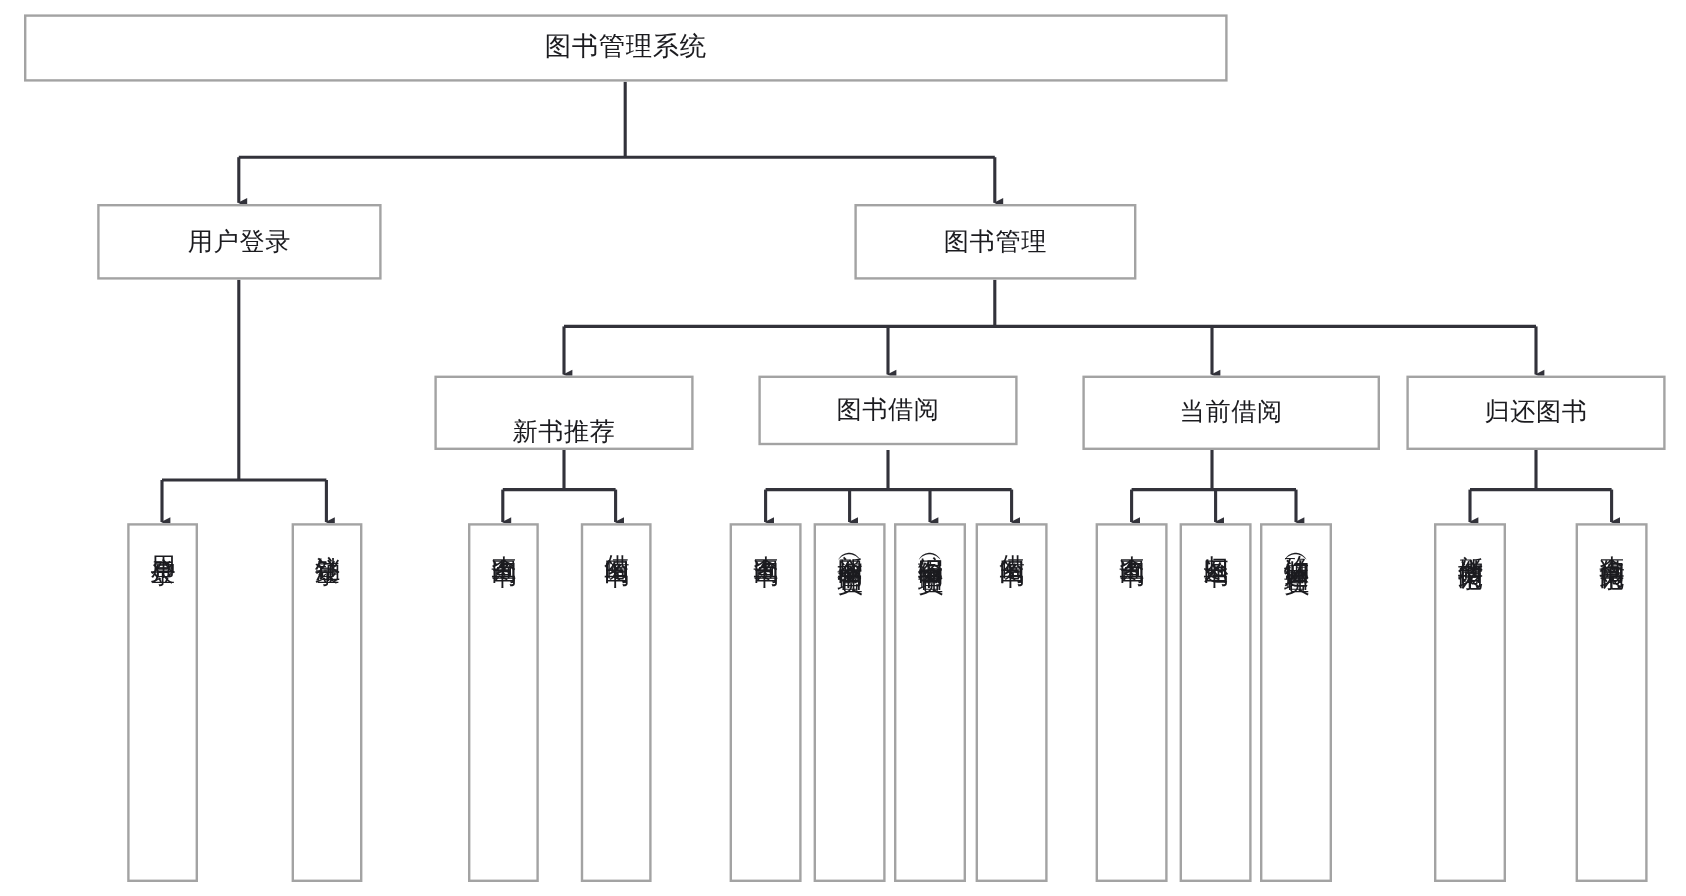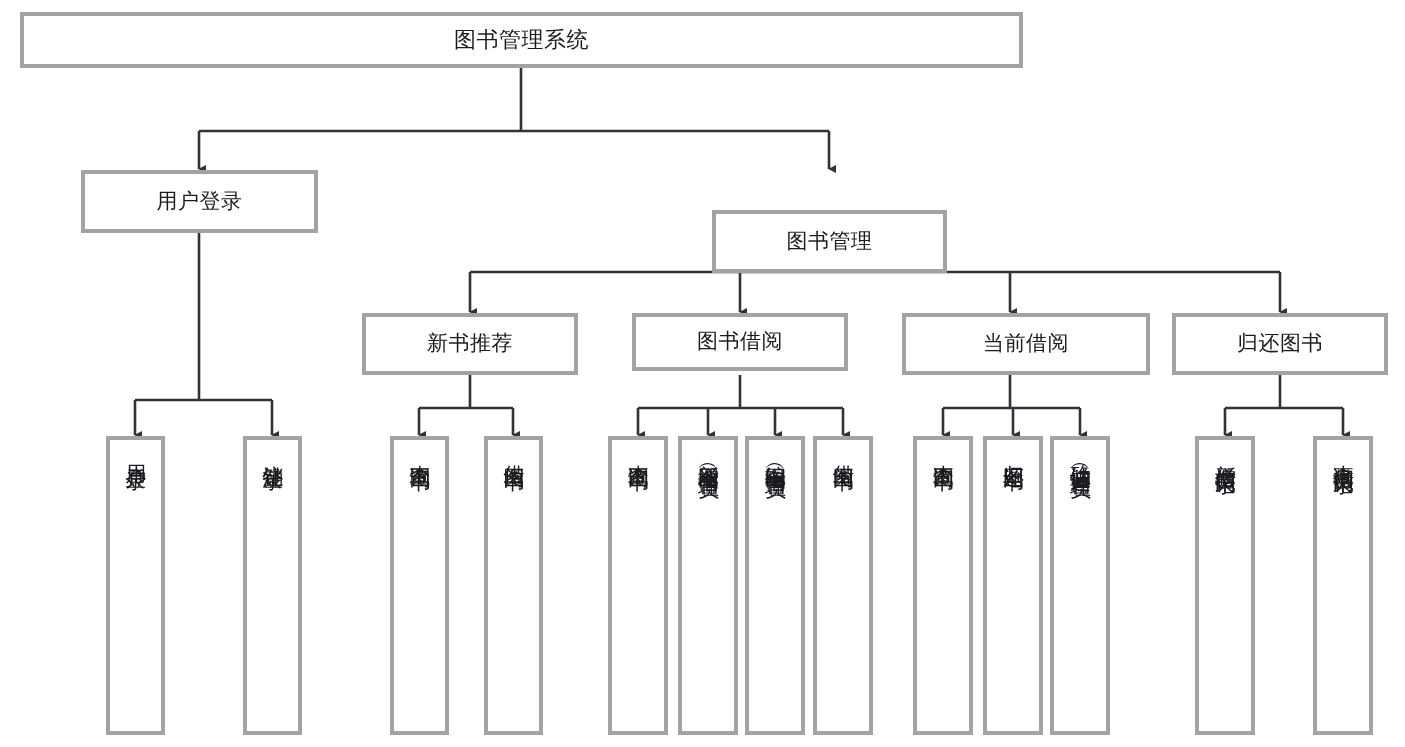--- a/index.html
+++ b/index.html
@@ -20,21 +20,21 @@
   #edges {
     position: absolute;
     left: 0;
     top: 0;
     width: 1405px;
     height: 747px;
   }
   .node {
     position: absolute;
     box-sizing: border-box;
-    border: 4px solid #a3a3a3;
+    border: 2px solid #a3a3a3;
     background: #ffffff;
     color: #1b1b1f;
     display: flex;
     align-items: center;
     justify-content: center;
     text-align: center;
     line-height: 1.12;
   }
   .node .label {
     display: block;
@@ -116,26 +116,26 @@
   </svg>
 
   <div class="node root horiz" id="node-root" style="left: 20px; top: 12px; width: 1003px; height: 56px;">
     <span class="label">图书管理系统</span>
   </div>
 
   <div id="nodes-level2">
       <div class="node horiz" style="left: 81px; top: 170px; width: 237px; height: 63px;">
         <span class="label">用户登录</span>
       </div>
-      <div class="node horiz" style="left: 712px; top: 170px; width: 235px; height: 63px; margin-top: 40px;">
+      <div class="node horiz" style="left: 712px; top: 170px; width: 235px; height: 63px;">
         <span class="label">图书管理</span>
       </div>
     </div>
   <div id="nodes-level3">
-      <div class="node horiz" style="left: 362px; top: 313px; width: 216px; height: 62px;">
+      <div class="node horiz" style="left: 362px; top: 313px; width: 216px; height: 62px; align-items: flex-end;">
         <span class="label">新书推荐</span>
       </div>
       <div class="node horiz" style="left: 632px; top: 313px; width: 216px; height: 58px;">
         <span class="label">图书借阅</span>
       </div>
       <div class="node horiz" style="left: 902px; top: 313px; width: 248px; height: 62px;">
         <span class="label">当前借阅</span>
       </div>
       <div class="node horiz" style="left: 1172px; top: 313px; width: 216px; height: 62px;">
         <span class="label">归还图书</span>

